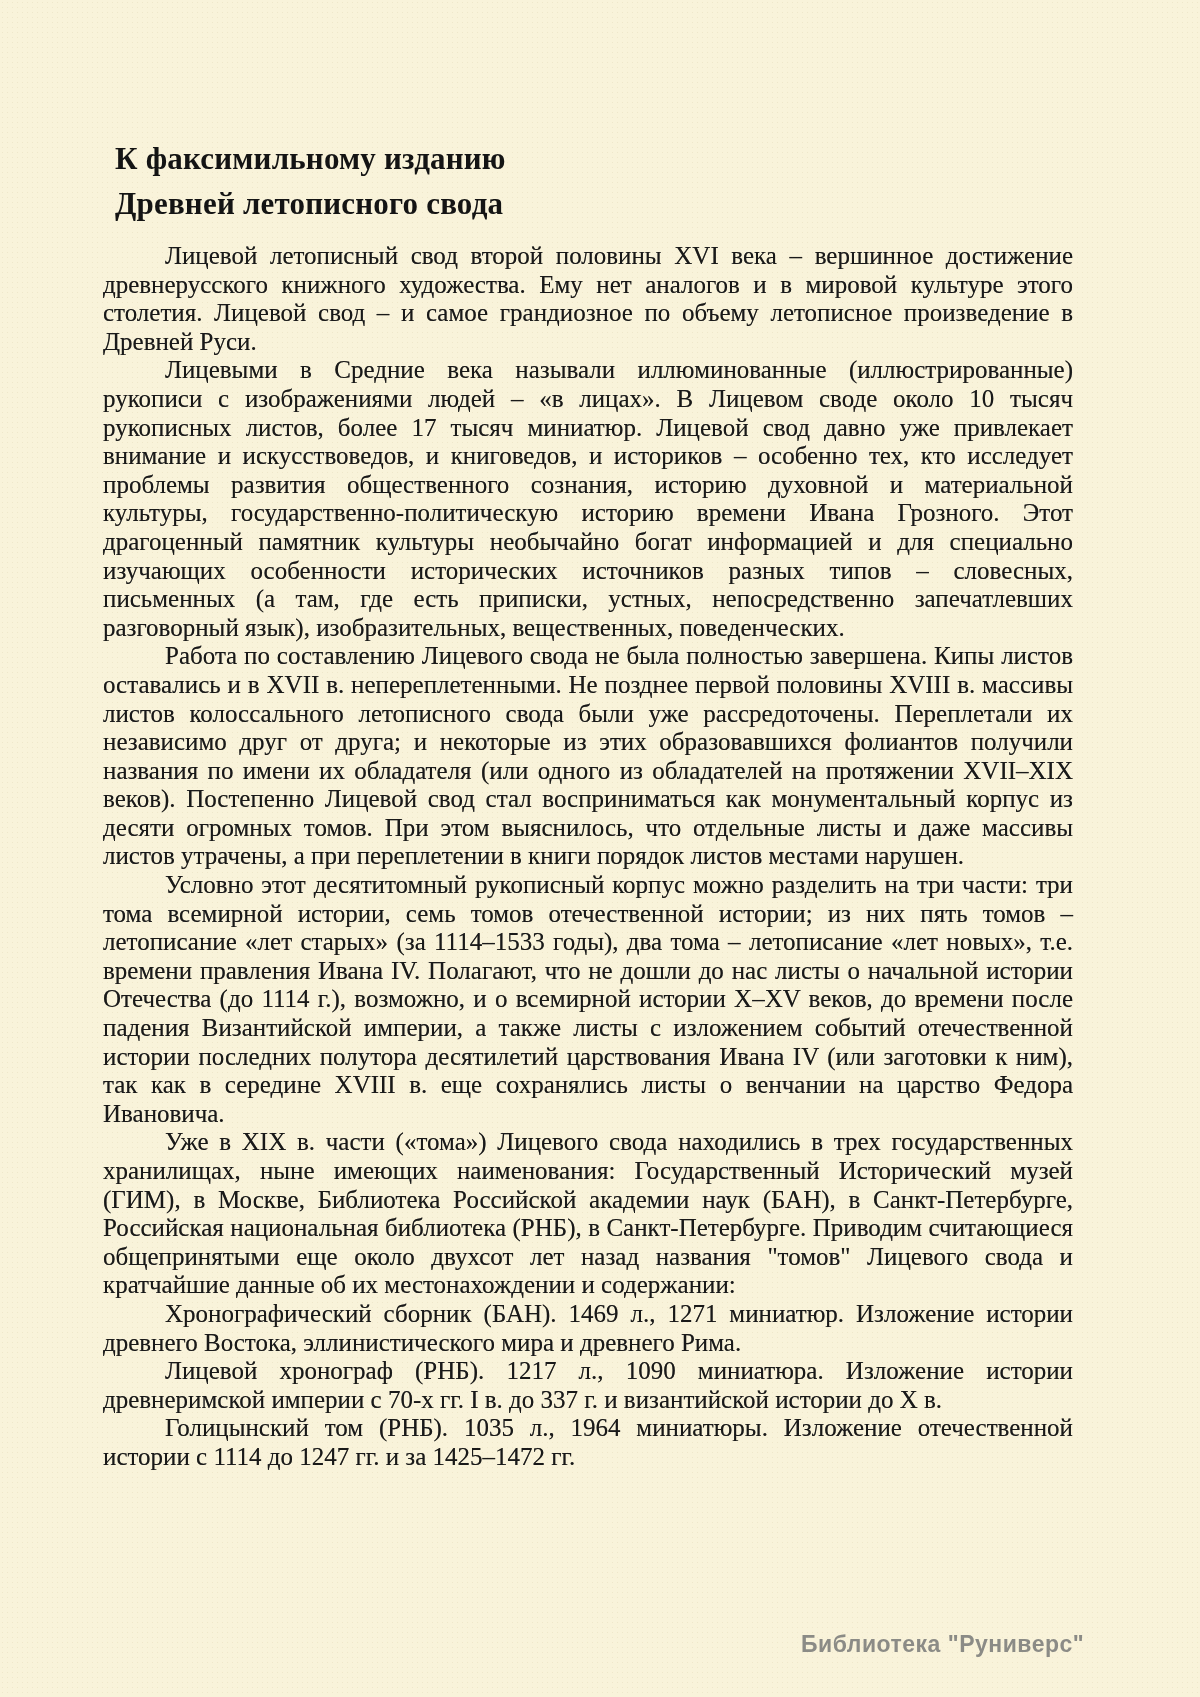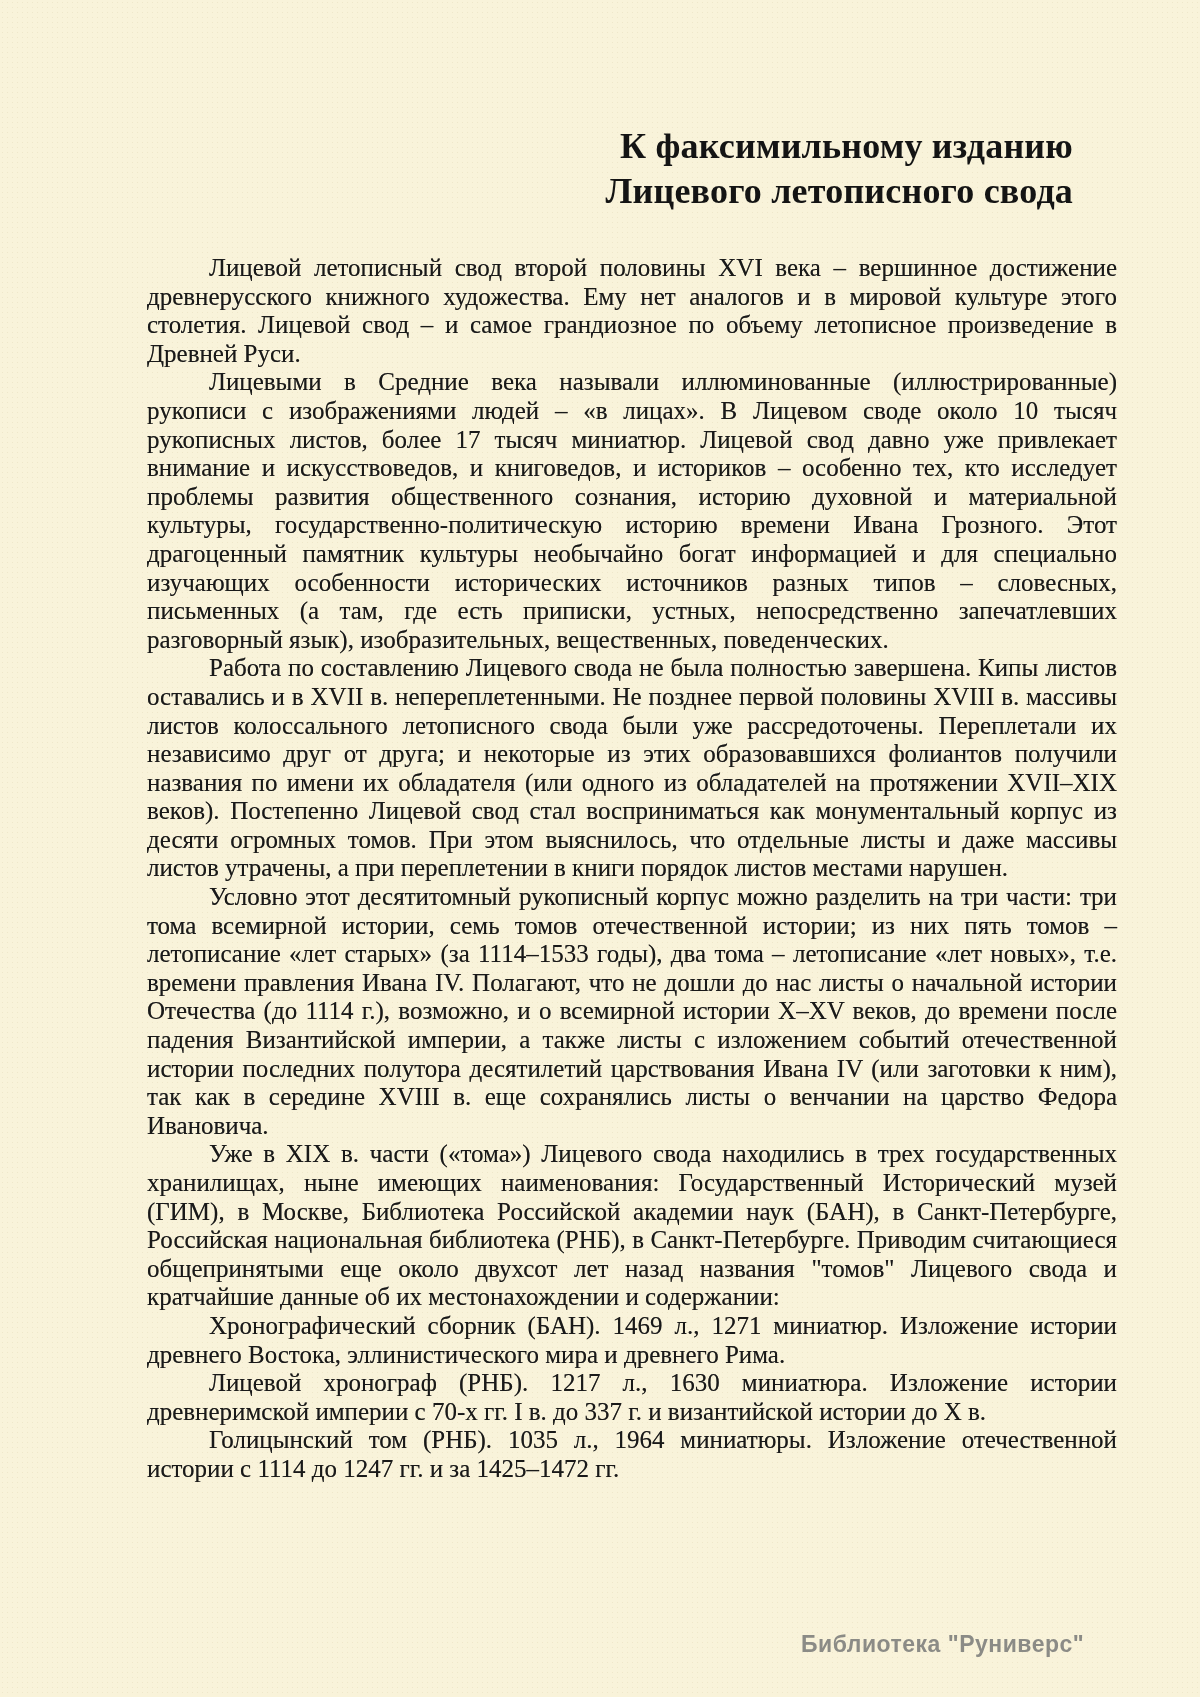--- a/index.html
+++ b/index.html
@@ -15,40 +15,39 @@
     background-image: radial-gradient(#efe7ca 0.8px, rgba(0,0,0,0) 0.9px);
     background-size: 5px 5px;
     overflow: hidden;
     font-family: "Liberation Serif", serif;
   }
   .doc-title {
     position: absolute;
     left: 103px;
     top: 124px;
     width: 970px;
-    margin: 0;
-    text-align: right;
+    margin: 12px;
+    text-align: left;
     font-family: "Liberation Serif", serif;
     font-weight: bold;
-    font-size: 36px;
+    font-size: 31px;
     line-height: 45px;
     color: #141414;
     letter-spacing: 0.2px;
   }
   .doc-title span { display: block; }
   .body-text {
     position: absolute;
     left: 103px;
-    top: 254px;
+    top: 242px;
     width: 970px;
     color: #191919;
     font-size: 25px;
     line-height: 28.6px;
     text-shadow: 0 0 0.5px rgba(25,25,25,0.55);
-    margin-left: 44px;
   }
   .body-text p {
     margin: 0;
     text-align: justify;
     text-indent: 62px;
   }
   .watermark {
     position: absolute;
     left: 801px;
     top: 1631px;
@@ -60,29 +59,29 @@
     white-space: nowrap;
   }
 </style>
 </head>
 <body>
 
 <div class="page">
 
   <h1 class="doc-title">
     <span>К факсимильному изданию</span>
-    <span>Лицевого летописного свода</span>
+    <span>Древней летописного свода</span>
   </h1>
 
   <div class="body-text">
       <p>Лицевой летописный свод второй половины XVI века – вершинное достижение древнерусского книжного художества. Ему нет аналогов и в мировой культуре этого столетия. Лицевой свод – и самое грандиозное по объему летописное произведение в Древней Руси.</p>
       <p>Лицевыми в Средние века называли иллюминованные (иллюстрированные) рукописи с изображениями людей – «в лицах». В Лицевом своде около 10 тысяч рукописных листов, более 17 тысяч миниатюр. Лицевой свод давно уже привлекает внимание и искусствоведов, и книговедов, и историков – особенно тех, кто исследует проблемы развития общественного сознания, историю духовной и материальной культуры, государственно-политическую историю времени Ивана Грозного. Этот драгоценный памятник культуры необычайно богат информацией и для специально изучающих особенности исторических источников разных типов – словесных, письменных (а там, где есть приписки, устных, непосредственно запечатлевших разговорный язык), изобразительных, вещественных, поведенческих.</p>
       <p>Работа по составлению Лицевого свода не была полностью завершена. Кипы листов оставались и в XVII в. непереплетенными. Не позднее первой половины XVIII в. массивы листов колоссального летописного свода были уже рассредоточены. Переплетали их независимо друг от друга; и некоторые из этих образовавшихся фолиантов получили названия по имени их обладателя (или одного из обладателей на протяжении XVII–XIX веков). Постепенно Лицевой свод стал восприниматься как монументальный корпус из десяти огромных томов. При этом выяснилось, что отдельные листы и даже массивы листов утрачены, а при переплетении в книги порядок листов местами нарушен.</p>
       <p>Условно этот десятитомный рукописный корпус можно разделить на три части: три тома всемирной истории, семь томов отечественной истории; из них пять томов – летописание «лет старых» (за 1114–1533 годы), два тома – летописание «лет новых», т.е. времени правления Ивана IV. Полагают, что не дошли до нас листы о начальной истории Отечества (до 1114 г.), возможно, и о всемирной истории X–XV веков, до времени после падения Византийской империи, а также листы с изложением событий отечественной истории последних полутора десятилетий царствования Ивана IV (или заготовки к ним), так как в середине XVIII в. еще сохранялись листы о венчании на царство Федора Ивановича.</p>
       <p>Уже в XIX в. части («тома») Лицевого свода находились в трех государственных хранилищах, ныне имеющих наименования: Государственный Исторический музей (ГИМ), в Москве, Библиотека Российской академии наук (БАН), в Санкт-Петербурге, Российская национальная библиотека (РНБ), в Санкт-Петербурге. Приводим считающиеся общепринятыми еще около двухсот лет назад названия "томов" Лицевого свода и кратчайшие данные об их местонахождении и содержании:</p>
       <p>Хронографический сборник (БАН). 1469 л., 1271 миниатюр. Изложение истории древнего Востока, эллинистического мира и древнего Рима.</p>
-      <p>Лицевой хронограф (РНБ). 1217 л., 1630 миниатюра. Изложение истории древнеримской империи с 70-х гг. I в. до 337 г. и византийской истории до X в.</p>
+      <p>Лицевой хронограф (РНБ). 1217 л., 1090 миниатюра. Изложение истории древнеримской империи с 70-х гг. I в. до 337 г. и византийской истории до X в.</p>
       <p>Голицынский том (РНБ). 1035 л., 1964 миниатюры. Изложение отечественной истории с 1114 до 1247 гг. и за 1425–1472 гг.</p>
     </div>
 
   <div class="watermark">Библиотека "Руниверс"</div>
 
 </div>
 
 </body></html>

